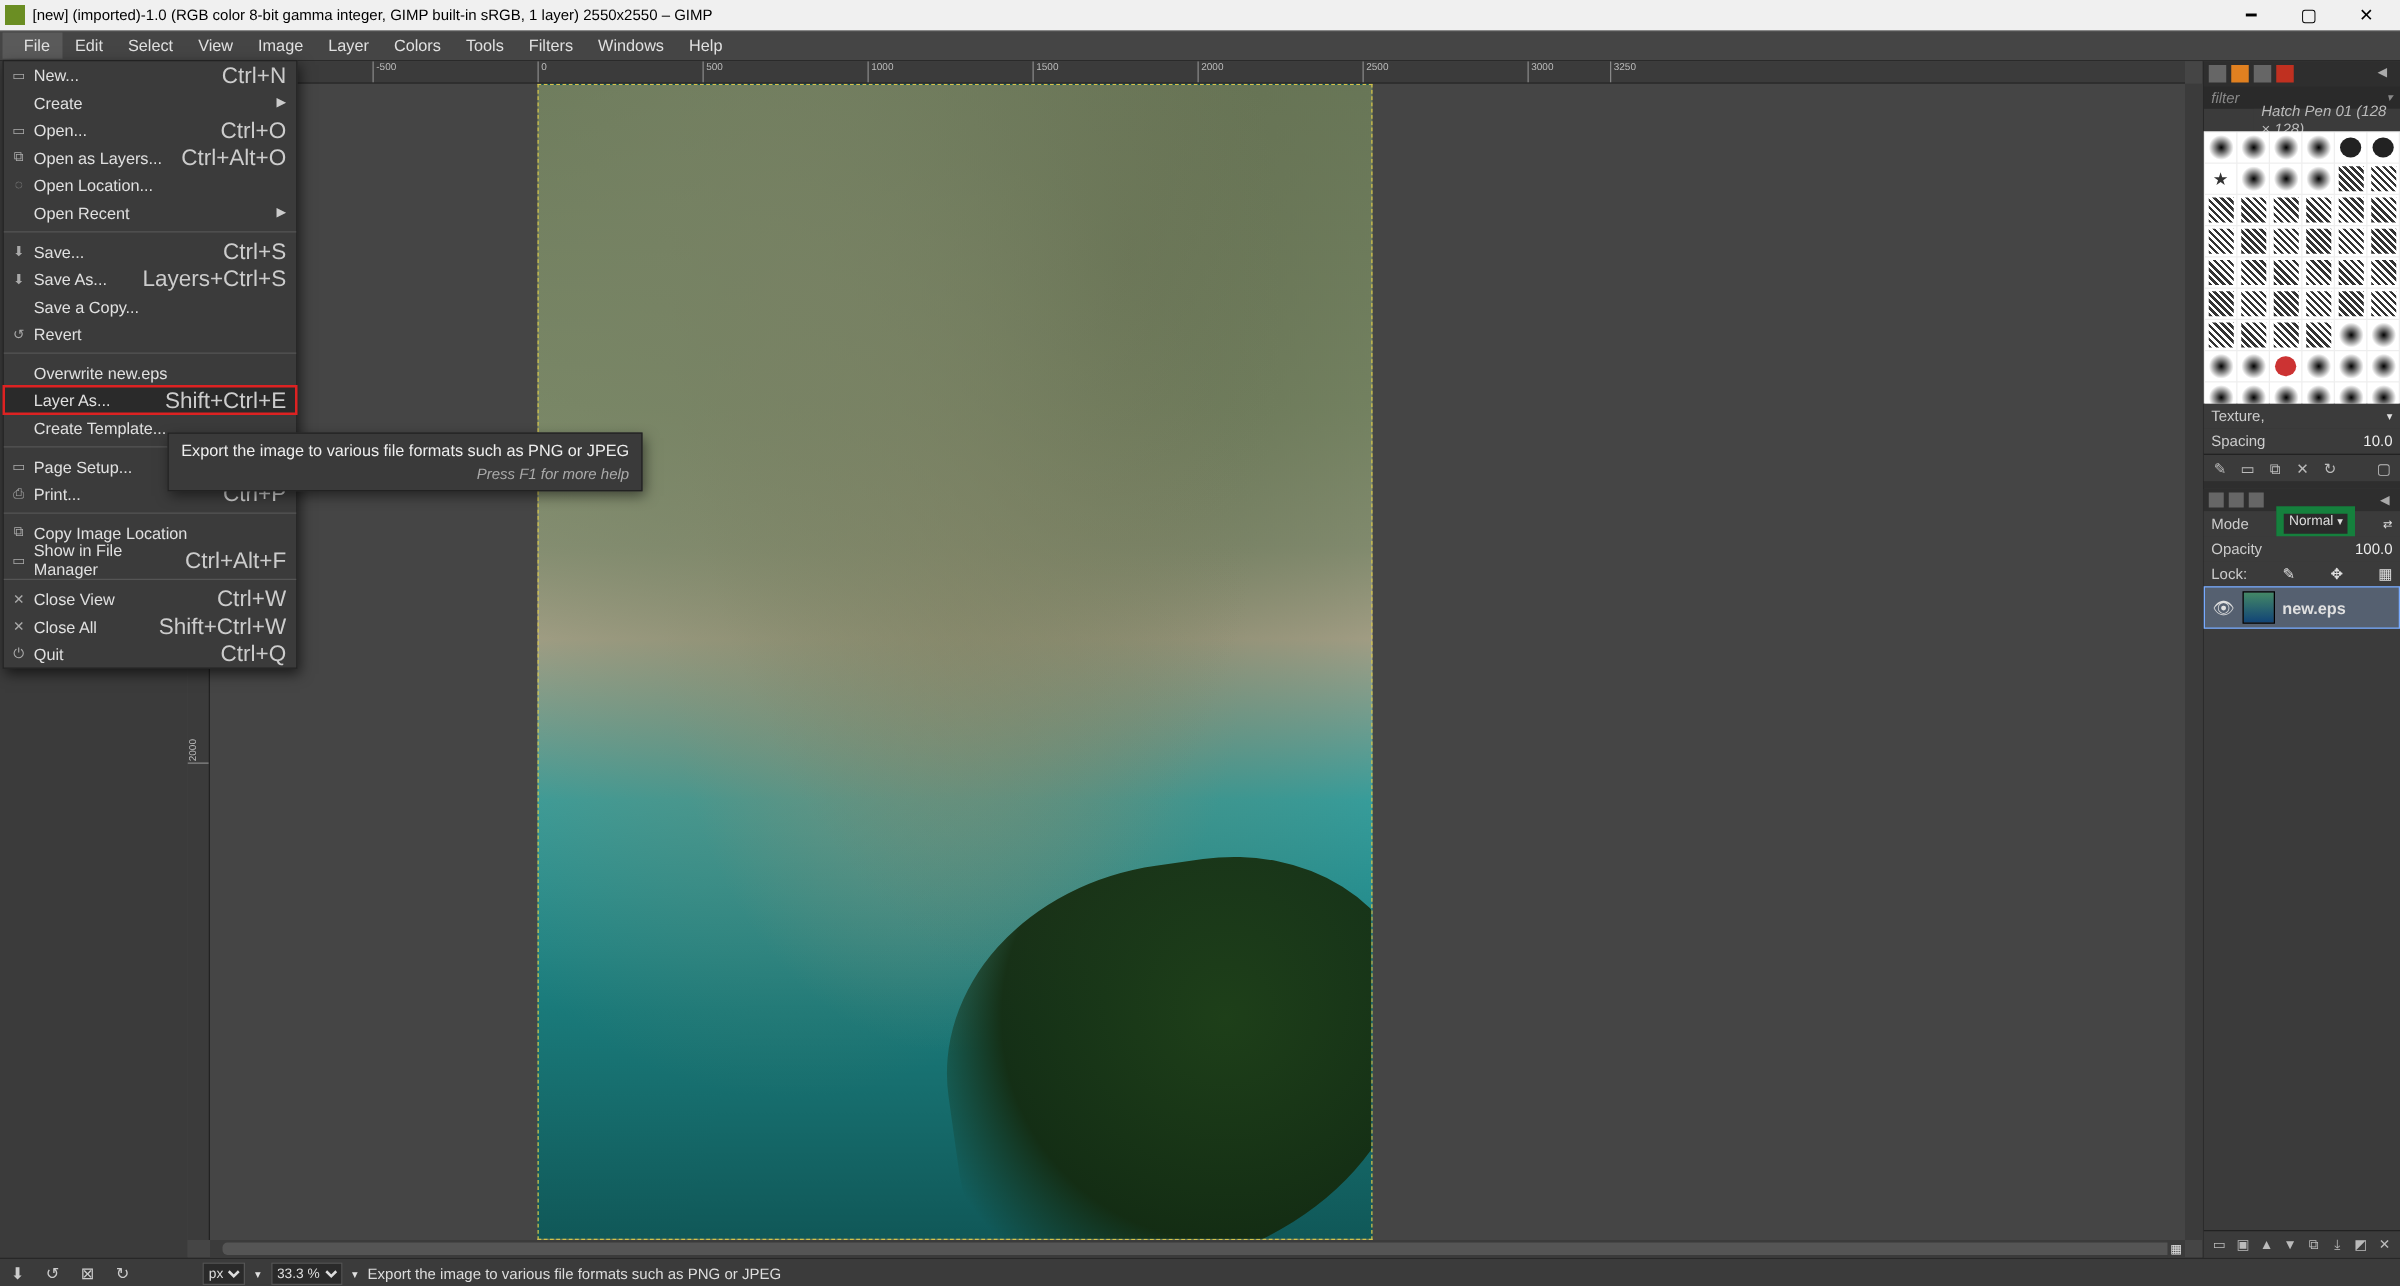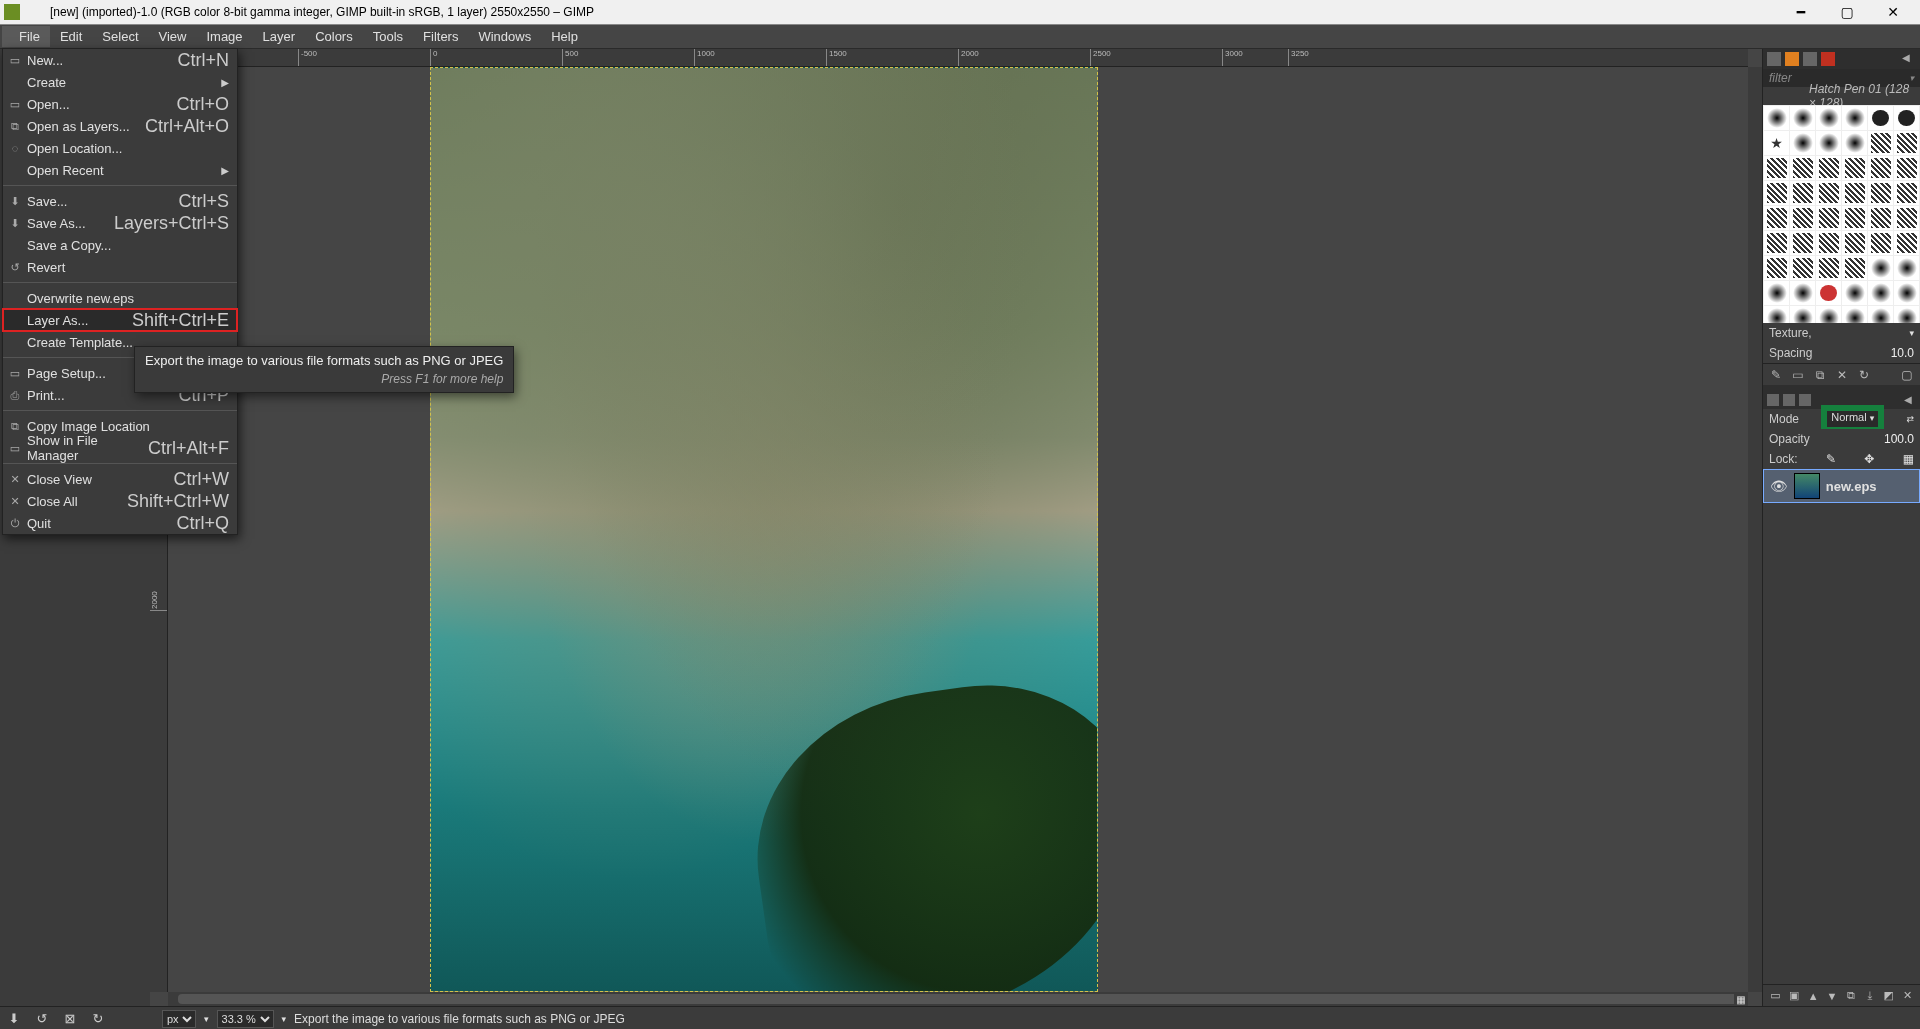--- a/index.html
+++ b/index.html
@@ -1,19 +1,19 @@
 <!DOCTYPE html>
 <html><head>
 <meta charset="utf-8">
 <style>
 * { margin: 0; padding: 0; box-sizing: border-box; font-family: "Segoe UI", Tahoma, sans-serif; }
 html, body { width: 1920px; height: 1029px; overflow: hidden; background: #454545; color: #e0e0e0; font-size: 13px; }
 
 
-.titlebar { height: 24px; background: #f0f0f0; color: #000; display: flex; align-items: center; padding: 12px 4px; border-bottom: 1px solid #888; gap: 24px; }
+.titlebar { height: 24px; background: #f0f0f0; color: #000; display: flex; align-items: center; padding: 12px 4px; border-bottom: 1px solid #888; }
 .titlebar-icon { width: 16px; height: 16px; background: #6b8e23; margin-right: 6px; }
 .titlebar-text { flex: 1; font-size: 12px; }
 .titlebar-controls { display: flex; gap: 0; }
 .titlebar-btn { width: 46px; height: 22px; display: flex; align-items: center; justify-content: center; font-size: 14px; cursor: pointer; }
 
 
 .menubar { height: 24px; background: #454545; display: flex; align-items: center; padding: 0 2px; border-bottom: 1px solid #2a2a2a; }
 .menuitem { padding: 3px 10px; font-size: 13px; cursor: pointer; }
 .menuitem.active { background: #5a5a5a; padding-left: 17px; }
 

